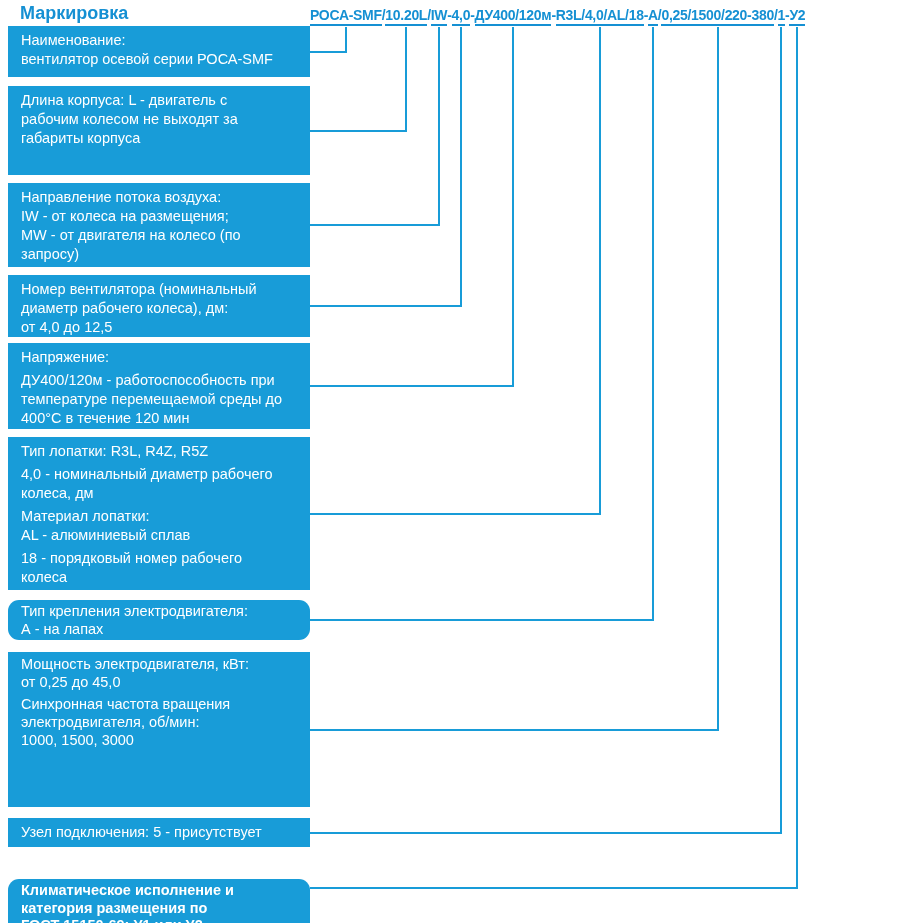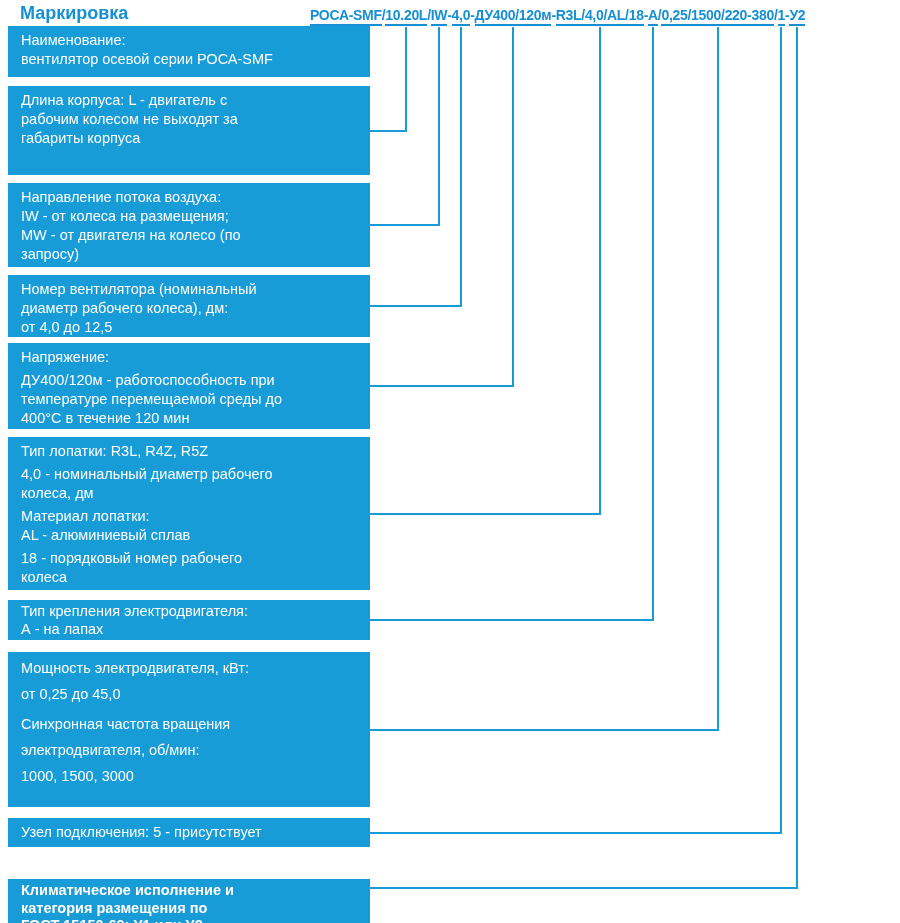--- a/index.html
+++ b/index.html
@@ -18,28 +18,28 @@
     font-size:18px;font-weight:bold;color:var(--accent);
   }
   .marking{
     position:absolute;left:310px;top:7px;
     font-size:14px;font-weight:bold;letter-spacing:-0.3px;
     color:var(--accent);white-space:nowrap;
   }
   .marking .seg{border-bottom:2px solid var(--accent);padding-bottom:1px;display:inline-block;}
   .marking .sep{display:inline-block;padding-bottom:1px;border-bottom:2px solid transparent;}
   .box{
-    position:absolute;left:8px;width:362px;box-sizing:border-box;
+    position:absolute;left:8px;width:302px;box-sizing:border-box;
     background:var(--box-fill);color:var(--box-text);
     font-size:14.5px;line-height:19px;padding:5px 13px;overflow:hidden;
   }
   .box p{margin:0 0 4px;white-space:pre-line;}
   .box p:last-child{margin-bottom:0;}
-  .tight{line-height:17.5px;padding-top:3px;}
-  .mid{line-height:26px;padding-top:3px;}
+  .tight{line-height:17.5px;padding-top:3px;border-radius:11px;}
+  .mid{line-height:18px;padding-top:3px;}
   .b1{top:26px;height:51px;}
   .b2{top:86px;height:89px;}
   .b3{top:183px;height:84px;}
   .b4{top:275px;height:62px;}
   .b5{top:343px;height:86px;}
   .b6{top:437px;height:153px;}
   .b7{top:600px;height:40px;}
   .b8{top:652px;height:155px;}
   .b9{top:818px;height:29px;}
   .b10{top:879px;height:62px;font-weight:bold;}

